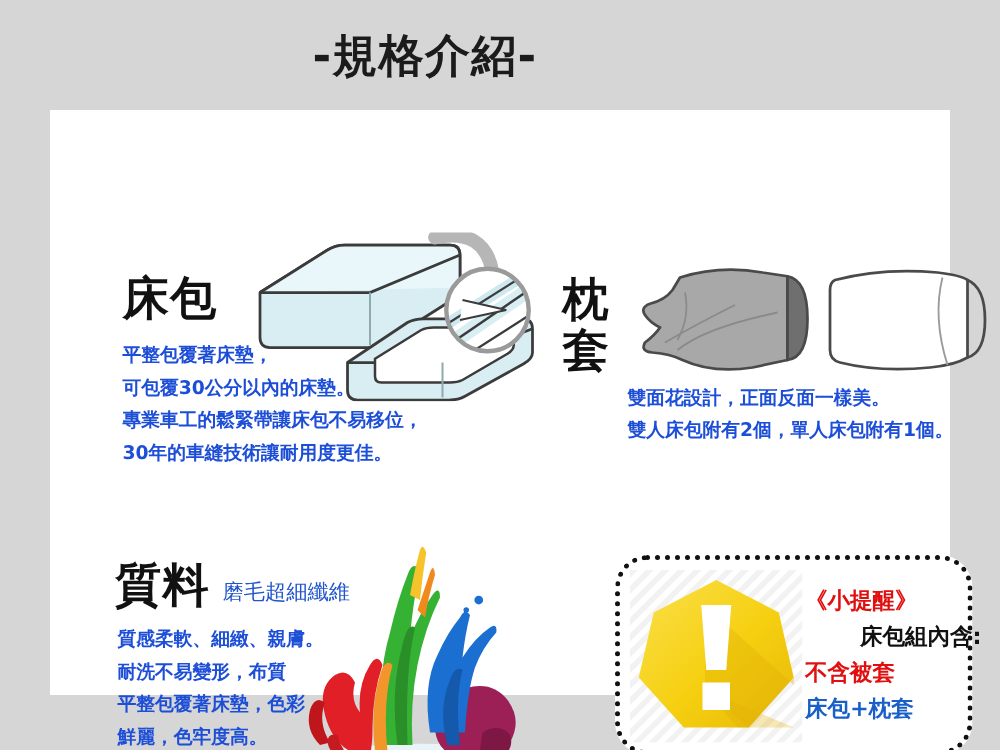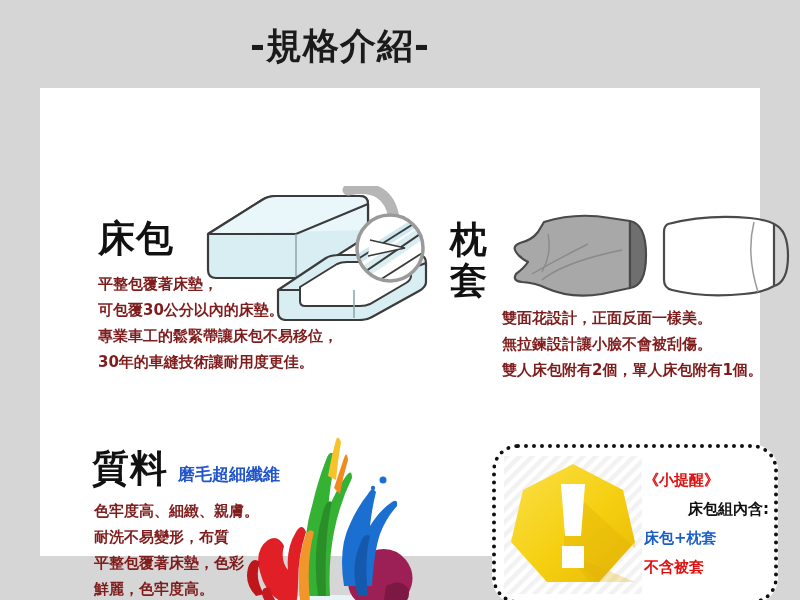--- a/index.html
+++ b/index.html
@@ -55,27 +55,27 @@
     font-size: 37px;
     font-weight: 700;
     color: #111111;
     line-height: 41px;
     letter-spacing: 1px;
     width: 46px;
   }
   .body-cjk {
     font-size: 15px;
     font-weight: 600;
-    color: #7f1d1d;
+    color: #1d4ed8;
     line-height: 26px;
     white-space: nowrap;
   }
   .sub-blue {
     font-size: 17px;
-    font-weight: 700;
+    font-weight: 400;
     color: #2255cc;
     line-height: 20px;
     white-space: nowrap;
   }
 
   
   #sec-sheet { left: 58px; top: 130px; }
   #sheet-title { position: relative; }
   #sheet-lines { position: absolute; left: 0; top: 53px; }
 
@@ -137,21 +137,21 @@
     width: 138px;
     height: 138px;
   }
   #reminder-text {
     position: absolute;
     left: 148px;
     top: 18px;
     width: 128px;
   }
   .rem-line {
-    font-size: 15px;
+    font-size: 18px;
     font-weight: 700;
     line-height: 29px;
     white-space: nowrap;
   }
   .rem-red   { color: #e01010; }
   .rem-black { color: #111111; margin-left: 44px; }
   .rem-blue  { color: #1a5fc8; }
 </style>
 </head>
 <body>
@@ -210,21 +210,20 @@
     </g>
   </svg>
 
   <div class="block" id="sec-pillow">
     <div id="pillow-title" class="heading-stack">
       <div>枕</div>
       <div>套</div>
     </div>
     <div id="pillow-lines">
       <div class="body-cjk">雙面花設計，正面反面一樣美。</div>
-      <div class="body-cjk">無拉鍊設計讓小臉不會被刮傷。</div>
       <div class="body-cjk">雙人床包附有2個，單人床包附有1個。</div>
     </div>
   </div>
 
   <svg id="pillow-art" viewBox="0 0 290 92">
 
     <path d="M38 12 Q70 2 104 8 L124 11 L124 78 L96 84 Q64 89 40 78 Q30 73 16 72 Q6 71 10 64 Q18 58 22 52 Q14 48 10 42 Q6 36 14 33 Q26 30 32 22 Z" fill="#a8a8a8" stroke="#4a4a4a" stroke-width="2.2" stroke-linejoin="round"></path>
     <path d="M124 11 Q140 14 140 45 Q140 76 124 78 Z" fill="#6f6f6f" stroke="#4a4a4a" stroke-width="2.2" stroke-linejoin="round"></path>
     <path d="M36 70 Q58 52 116 40" fill="none" stroke="#8a8a8a" stroke-width="1.6"></path>
     <path d="M26 64 Q50 50 82 34" fill="none" stroke="#8a8a8a" stroke-width="1.4"></path>
@@ -234,21 +233,21 @@
     <path d="M268 14 Q282 20 282 46 Q282 72 268 76" fill="none" stroke="#4a4a4a" stroke-width="2.2"></path>
     <path d="M248 12 Q240 44 252 82" fill="none" stroke="#9a9a9a" stroke-width="1.5"></path>
   </svg>
 
   <div class="block" id="sec-material">
     <div id="mat-head-row">
       <span class="heading-cjk">質料</span>
       <span class="sub-blue" style="padding-bottom:6px;">磨毛超細纖維</span>
     </div>
     <div id="mat-lines">
-      <div class="body-cjk">色牢度高、細緻、親膚。</div>
+      <div class="body-cjk">質感柔軟、細緻、親膚。</div>
       <div class="body-cjk">耐洗不易變形，布質</div>
       <div class="body-cjk">平整包覆著床墊，色彩</div>
       <div class="body-cjk">鮮麗，色牢度高。</div>
     </div>
   </div>
 
   <svg id="splash-art" viewBox="0 0 185 185">
 
     <ellipse cx="96" cy="170" rx="78" ry="11" fill="#e8f4f8"></ellipse>
 
@@ -296,18 +295,18 @@
       <path d="M60 28 L131 92 L131 86 L95 126 L86 126 L60 96 Z" fill="#e0ae06" opacity="0.35"></path>
       <path d="M60 96 L131 126 L95 126 Z" fill="#e0ae06" opacity="0.3"></path>
 
       <polygon points="57,28 81,28 77,80 61,80" fill="#ffffff"></polygon>
       <rect x="58" y="90" width="22" height="22" fill="#ffffff"></rect>
     </svg>
 
     <div id="reminder-text">
       <div class="rem-line rem-red">《小提醒》</div>
       <div class="rem-line rem-black">床包組內含:</div>
+      <div class="rem-line rem-red">不含被套</div>
       <div class="rem-line rem-blue">床包+枕套</div>
-      <div class="rem-line rem-red">不含被套</div>
     </div>
   </div>
 
 </div>
 
 </body></html>

